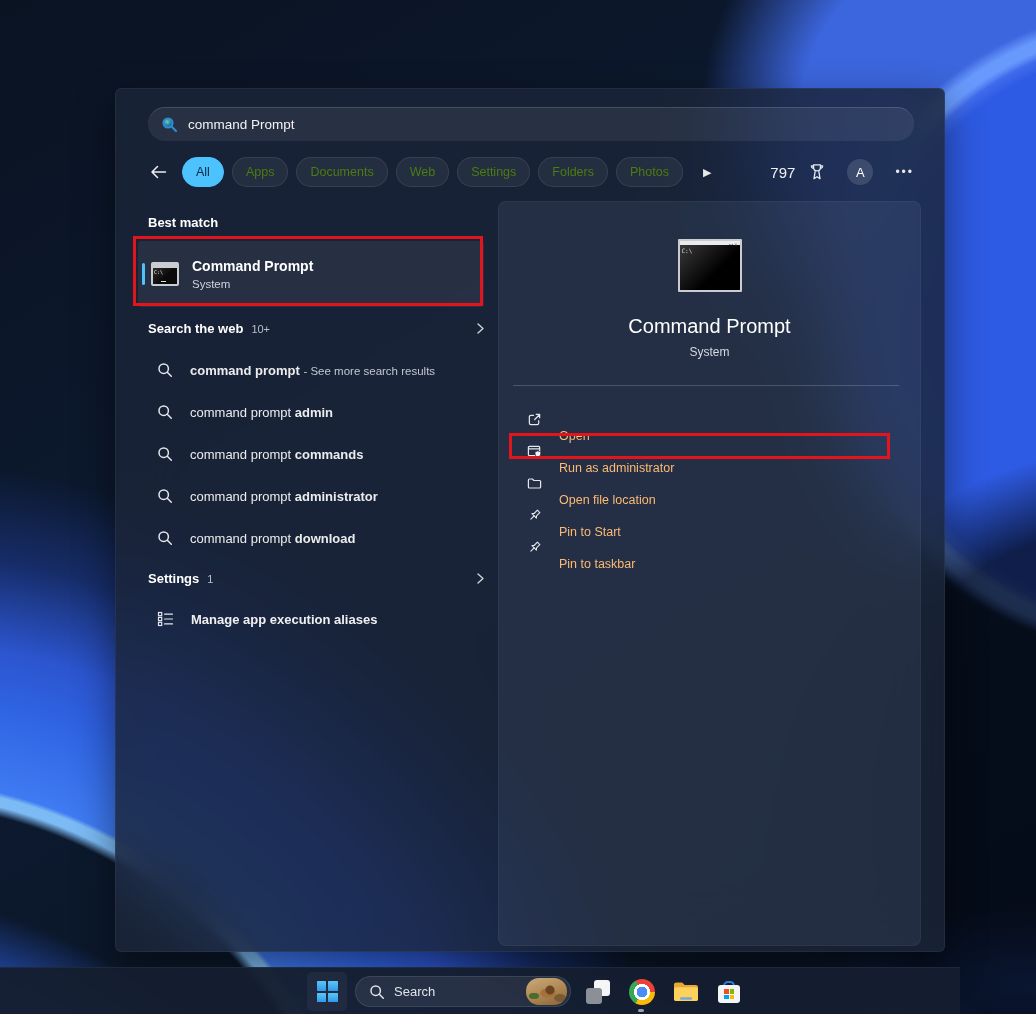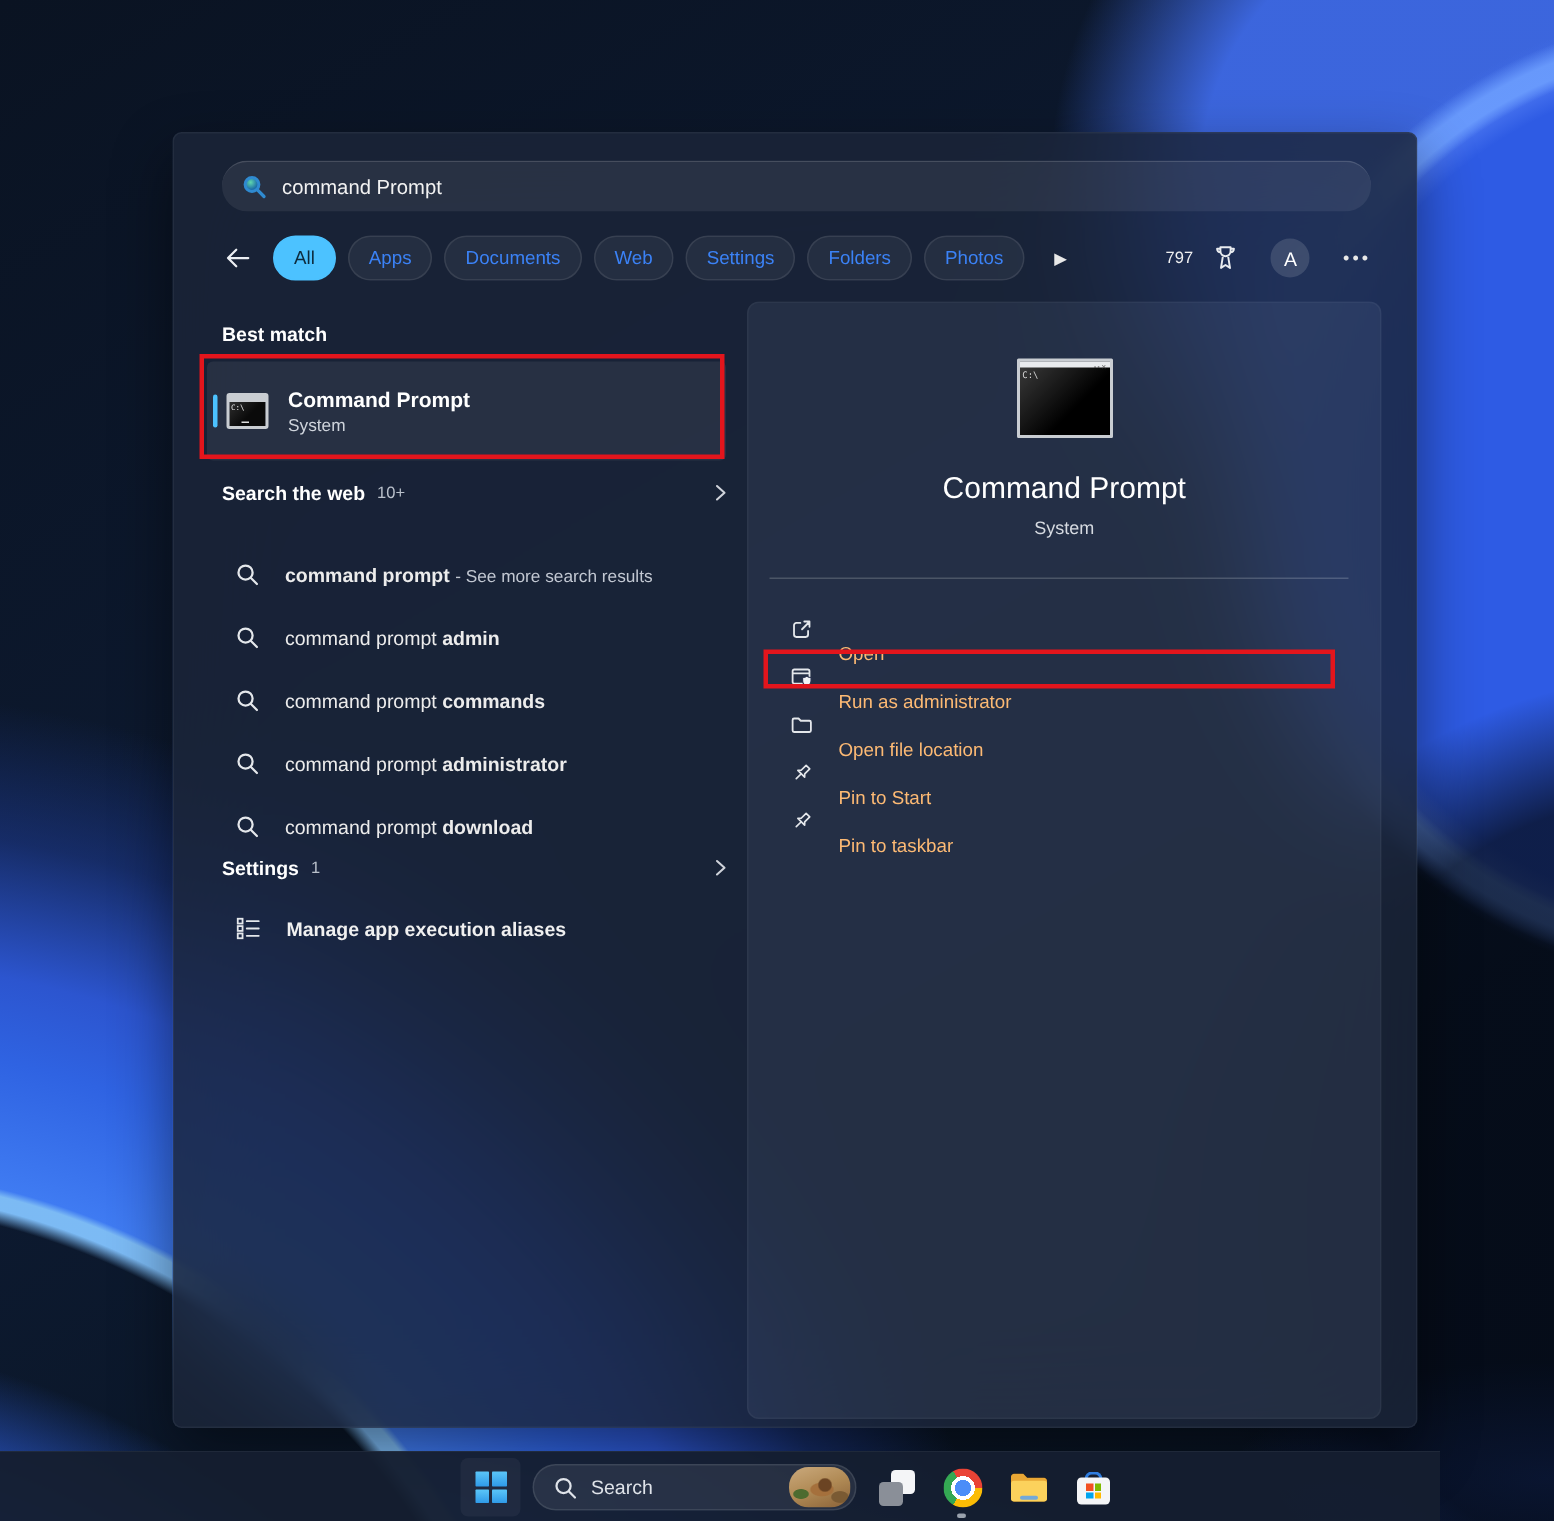--- a/index.html
+++ b/index.html
@@ -33,25 +33,25 @@
     border-radius:17px; background:rgba(255,255,255,0.07);
     border-top:1px solid rgba(255,255,255,0.14);
     display:flex; align-items:center; padding:0 13px; gap:10px; }
   .searchbox .q { font-size:13.5px; color:#f2f2f2; }
 
   .tabsrow { position:absolute; left:30px; top:67px; width:770px; height:32px;
     display:flex; align-items:center; gap:8px; }
   .backarrow { width:22px; height:22px; display:flex; align-items:center; justify-content:center; margin-right:6px; cursor:pointer; }
   .pill { height:30px; padding:0 13px; border-radius:15px; display:flex; align-items:center;
     background:rgba(255,255,255,0.055); border:1px solid rgba(255,255,255,0.09);
-    font-size:12.5px; color:#3b82f6; cursor:pointer; white-space:nowrap; }
+    font-size:12.5px; color:#4d7c0f; cursor:pointer; white-space:nowrap; }
   .pill.active { background:#4cc2ff; border-color:#4cc2ff; color:#0d2b3d; }
   .playmore { margin-left:12px; font-size:11px; color:#e8e8e8; cursor:pointer; }
   .spacer { flex:1; }
-  .points { font-size:11px; color:#f0f0f0; margin-right:6px; }
+  .points { font-size:15px; color:#f0f0f0; margin-right:6px; }
   .rewards { margin-right:14px; display:flex; cursor:pointer; }
   .avatar { width:26px; height:26px; border-radius:50%; background:rgba(255,255,255,0.13);
     display:flex; align-items:center; justify-content:center; font-size:13px; color:#fff; cursor:pointer; margin-right:14px; }
   .dots { font-size:12px; letter-spacing:2px; color:#e8e8e8; cursor:pointer; padding-right:2px; }
 
   
   .sec-title { position:absolute; left:32px; font-size:13px; font-weight:700; color:#fff; }
   .sec-header { position:absolute; left:32px; width:352px; display:flex; align-items:center; gap:8px; cursor:pointer; }
   .sec-header .t { font-size:13px; font-weight:700; color:#fff; }
   .sec-header .c { font-size:11px; color:#b9c0cb;text-align:right; }
@@ -65,21 +65,21 @@
   .bm-text .name { font-size:14px; font-weight:600; color:#fff; margin-bottom:4px; }
   .bm-text .cat { font-size:11.5px; color:#cfd4dc; }
 
   
   .cmd-sm { width:28px; height:24px; background:linear-gradient(135deg,#2e2e2e 0%,#0a0a0a 55%);
     border:2px solid #c9cdd2; border-top-width:6px; border-radius:2px; position:relative; flex:0 0 auto; }
   .cmd-sm span { position:absolute; left:1px; top:1px; font-size:5px; color:#e8e8e8; font-family:"DejaVu Sans Mono",monospace; letter-spacing:0; }
   .cmd-sm i { position:absolute; left:8px; bottom:2px; width:5px; height:1.5px; background:#ddd; }
 
   .sugg-list { position:absolute; left:32px; top:260px; width:352px; }
-  .sugg { height:42px; display:flex; align-items:flex-end; gap:17px; padding-left:9px; cursor:pointer; border-radius:4px; }
+  .sugg { height:42px; display:flex; align-items:center; gap:17px; padding-left:9px; cursor:pointer; border-radius:4px; }
   .sugg .txt { font-size:13px; color:#ececec; }
   .sugg .sfx { font-weight:700; }
   .sugg.see-more .txt { font-weight:700; }
   .sugg.see-more .sfx { font-weight:400; font-size:11.5px; color:#c2c8d2; }
 
   .manage-row { position:absolute; left:32px; top:514px; width:352px; height:32px;
     display:flex; align-items:center; gap:17px; padding-left:9px; cursor:pointer; }
   .manage-row .txt { font-size:13px; font-weight:600; color:#f0f0f0; }
 
   

